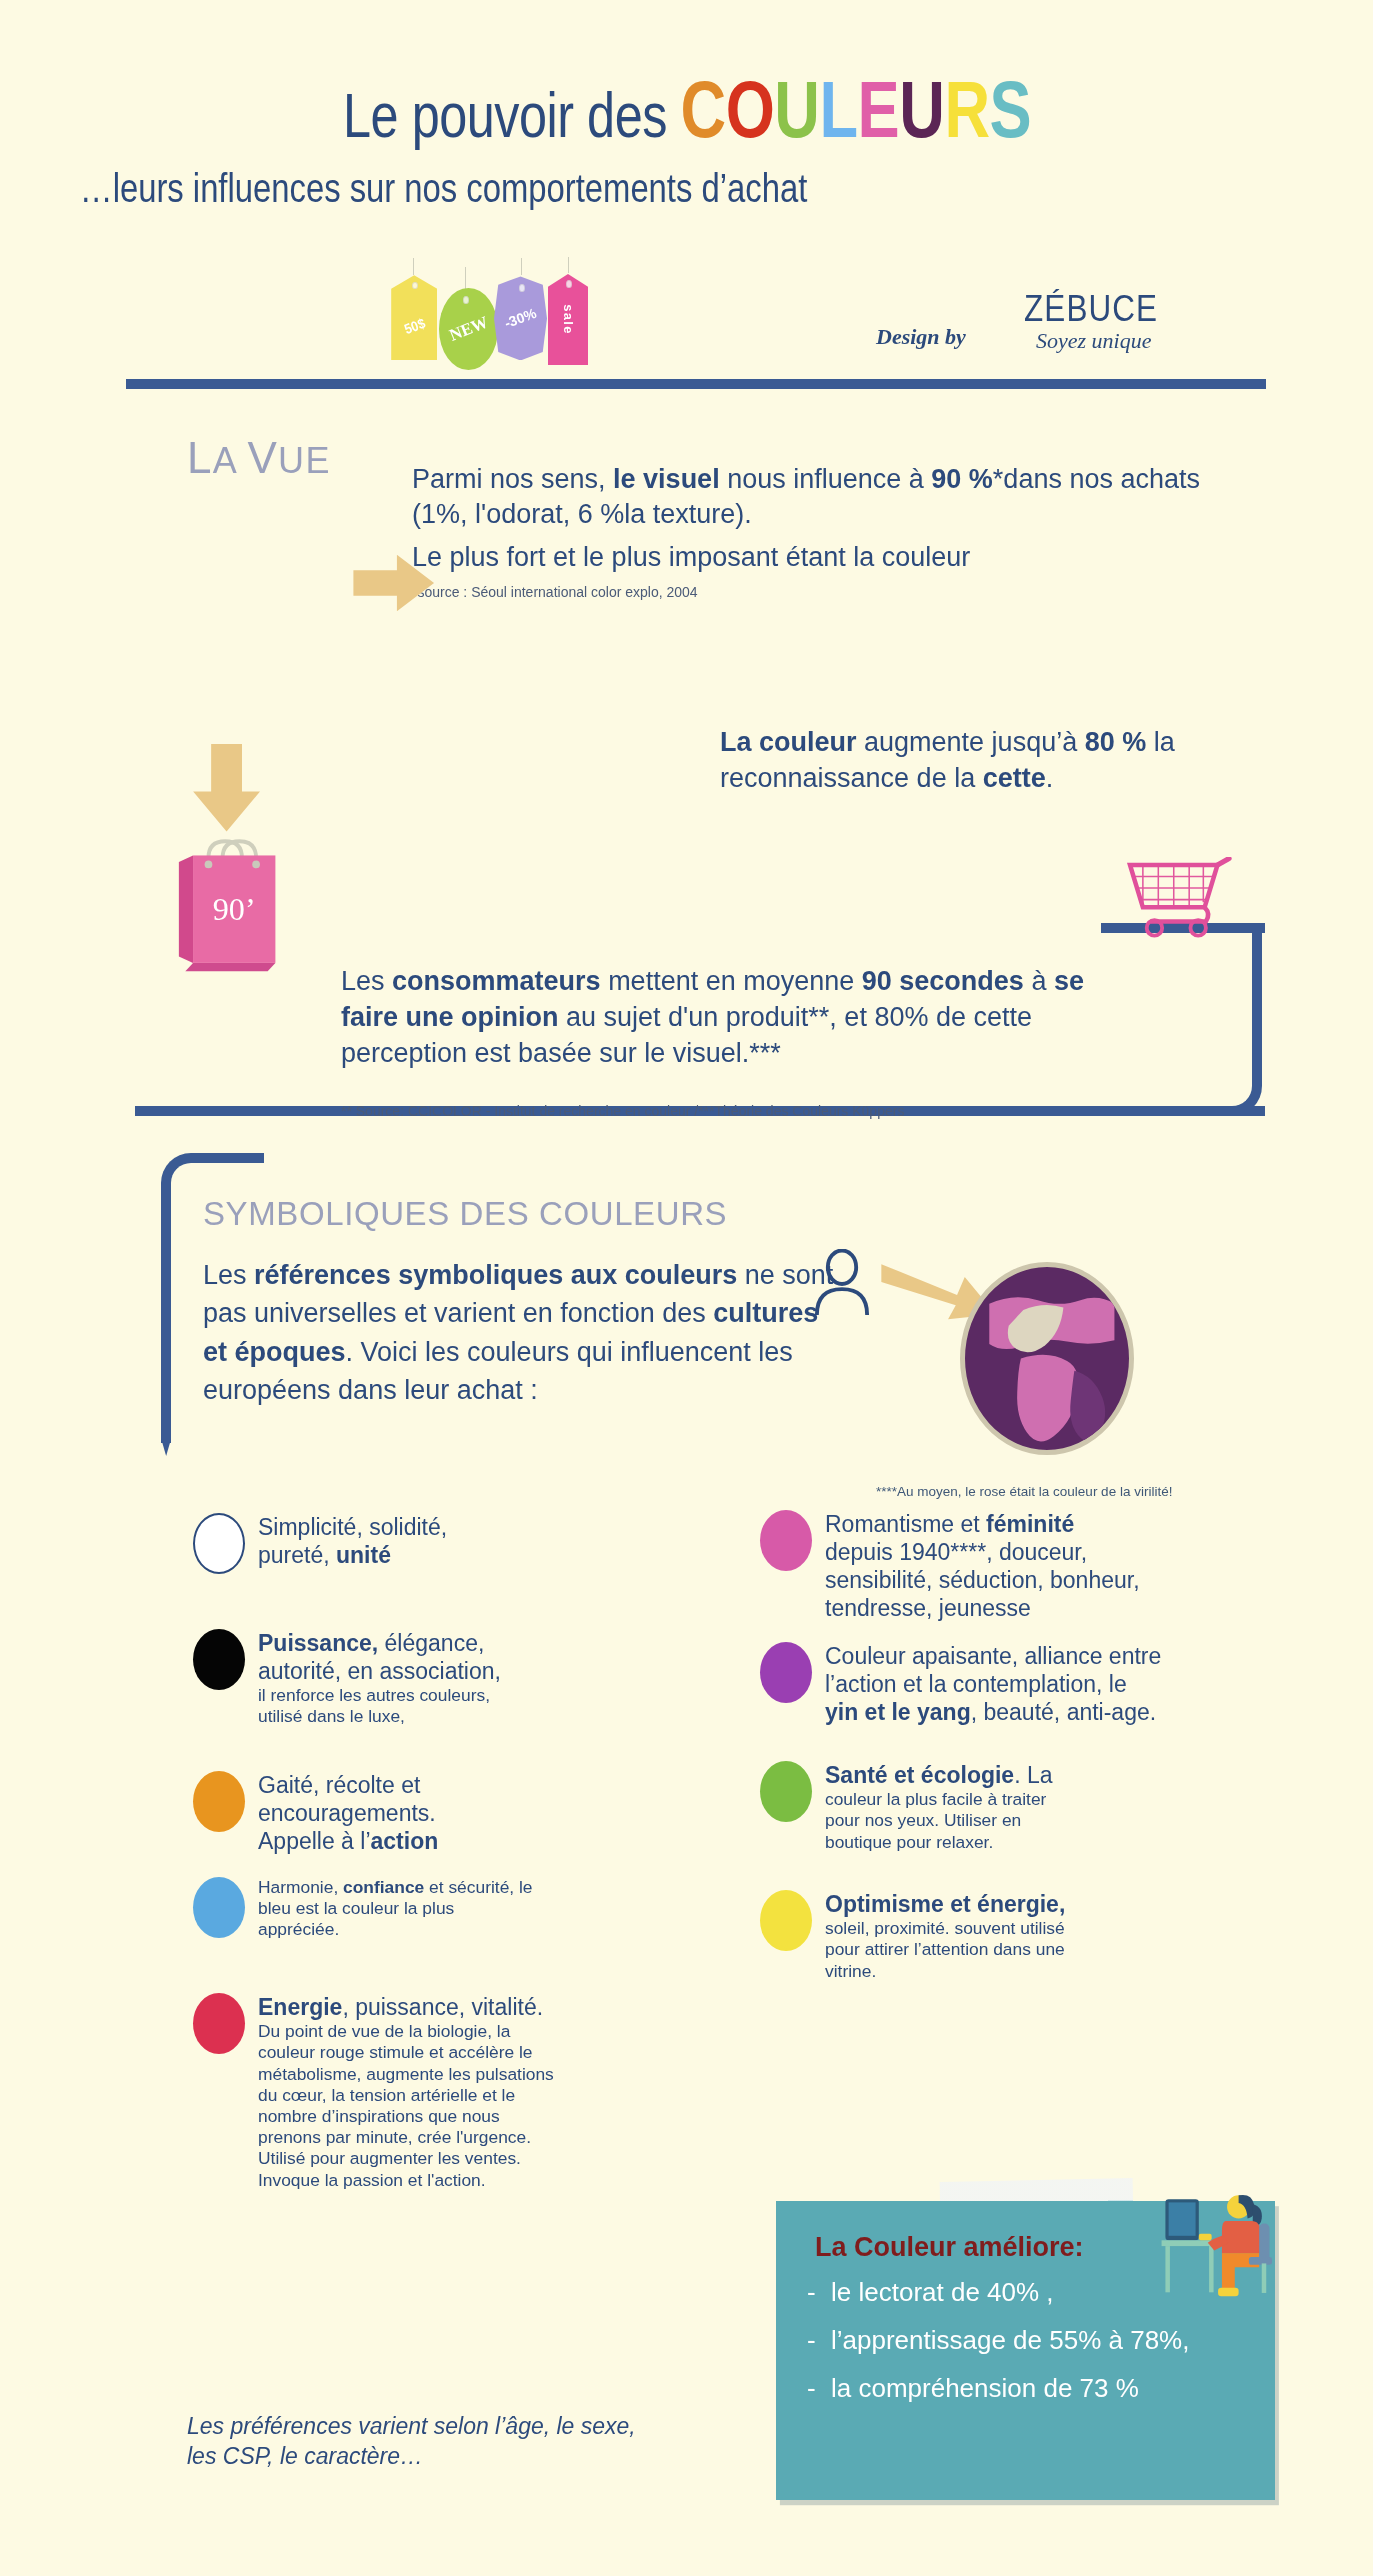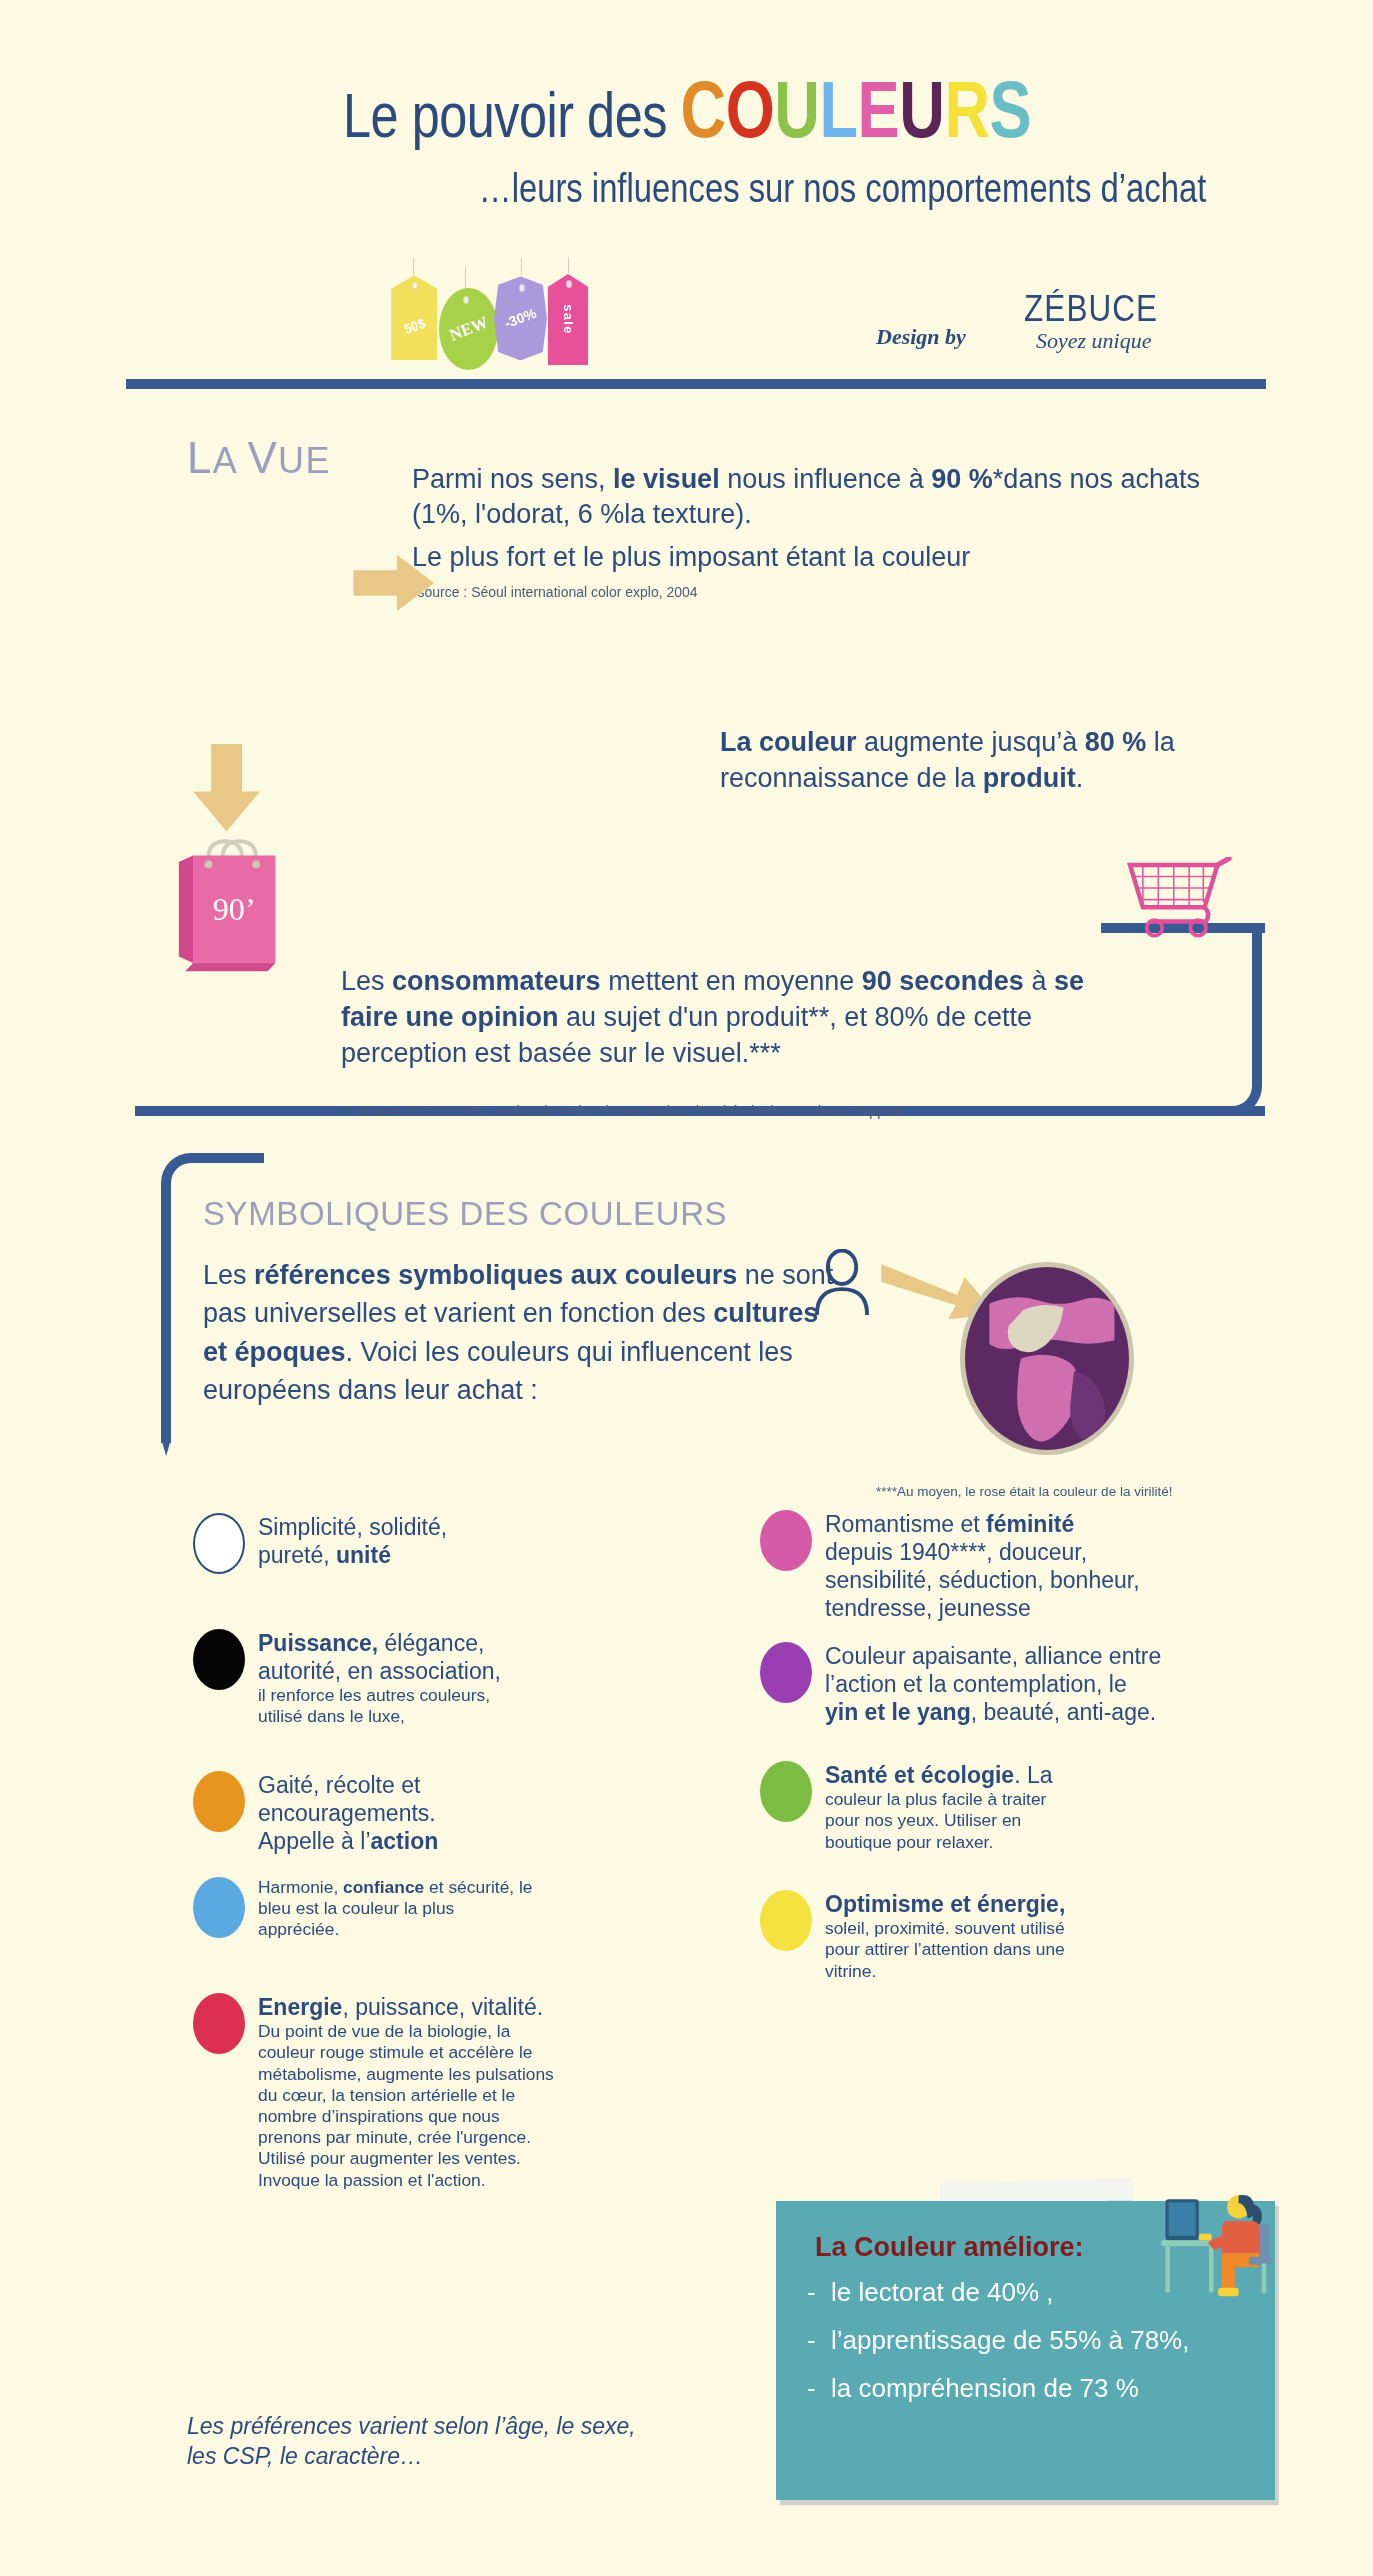--- a/index.html
+++ b/index.html
@@ -12,21 +12,21 @@
   }
   .page { position: relative; width: 1374px; height: 2576px; background: #fdfae3; }
 
   
   .title-row { position: absolute; left: 0; top: 64px; width: 1374px; text-align: center; }
   .title-line { display: inline-block; white-space: nowrap; font-size: 63px; letter-spacing: -0.6px;
                 font-family: "Liberation Sans Narrow","Liberation Sans", sans-serif;
                 transform: scaleX(0.80); transform-origin: center; }
   .t-blue { color: #2c4a7c; font-weight: 400; }
   .c-letter { font-weight: 700; font-size: 79px; }
-  .subtitle { position: absolute; left: 0; top: 166px; width: 1286px; text-align: right;
+  .subtitle { position: absolute; left: 0; top: 166px; width: 1286px; text-align: left;
               font-size: 40px; color: #2c4a7c; }
   .subtitle span { display:inline-block; transform: scaleX(0.82); transform-origin:center; white-space: nowrap;}
 
   
   .tags { position: absolute; left: 386px; top: 270px; width: 270px; height: 97px; }
   .tag { position: absolute; }
   .tag-string { position:absolute; width:1.3px; background:#cfcfbd; }
   .tag-body { position: absolute; display:flex; align-items:center; justify-content:center;
               color:#fff; font-weight:700; }
   .tag-hole { position:absolute; width:5.8px; height:7.7px; border-radius:50%; background: rgba(255,255,255,.75);
@@ -177,21 +177,21 @@
   <svg class="arrow" style="left:353px; top:551px; width:84px; height:64px;" viewBox="0 0 130 100">
     <polygon points="0,30 68,30 68,6 126,50 68,94 68,70 0,70" fill="#e9c887"></polygon>
   </svg>
 
   <svg class="arrow" style="left:193px; top:744px; width:71px; height:90px;" viewBox="0 0 110 140">
     <polygon points="28,0 76,0 76,74 104,74 52,136 0,74 28,74" fill="#e9c887"></polygon>
   </svg>
 
 
   <div style="position:absolute; left:720px; top:725px; width:528px; font-size:27px; line-height:1.32;">
-    <b>La couleur</b><span> augmente jusqu’à </span><b>80 %</b><span> la reconnaissance de la </span><b>produit</b><span>.</span>
+    <b>La couleur</b><span> augmente jusqu’à </span><b>80 %</b><span> la reconnaissance de la </span><b>cette</b><span>.</span>
   </div>
 
   <svg class="bag" style="left:171px; top:831px; width:129px; height:148px;" viewBox="0 0 200 230">
     <path d="M58 42 q0 -26 26 -26 q26 0 26 26" fill="none" stroke="#cfcfbd" stroke-width="6"></path>
     <path d="M80 42 q0 -26 26 -26 q26 0 26 26" fill="none" stroke="#cfcfbd" stroke-width="6"></path>
     <polygon points="12,48 34,38 34,205 12,195" fill="#d1498c"></polygon>
     <rect x="34" y="38" width="128" height="167" fill="#e86ba5"></rect>
     <polygon points="34,205 162,205 150,218 22,218" fill="#cf4b8e"></polygon>
     <circle cx="58" cy="52" r="6" fill="#c9c9bb"></circle>
     <circle cx="132" cy="52" r="6" fill="#c9c9bb"></circle>

